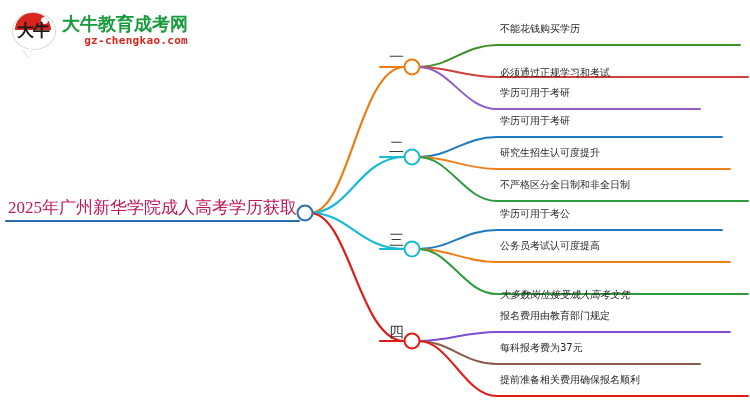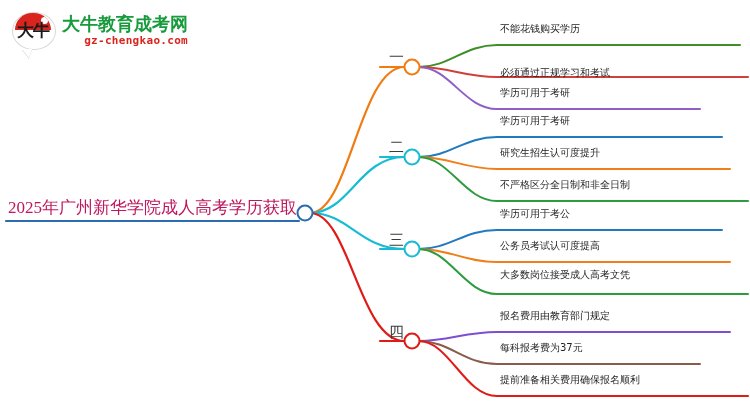--- a/index.html
+++ b/index.html
@@ -203,17 +203,17 @@
 <div class="leaf-label" style="left:500px; top:22px;">不能花钱购买学历</div>
 <div class="leaf-label" style="left:500px; top:66px;">必须通过正规学习和考试</div>
 <div class="leaf-label" style="left:500px; top:86px;">学历可用于考研</div>
 
 <div class="leaf-label" style="left:500px; top:114px;">学历可用于考研</div>
 <div class="leaf-label" style="left:500px; top:146px;">研究生招生认可度提升</div>
 <div class="leaf-label" style="left:500px; top:178px;font-family:Liberation Mono, monospace;">不严格区分全日制和非全日制</div>
 
 <div class="leaf-label" style="left:500px; top:207px;">学历可用于考公</div>
 <div class="leaf-label" style="left:500px; top:239px;">公务员考试认可度提高</div>
-<div class="leaf-label" style="left:500px; top:268px;">大多数岗位接受成人高考文凭</div>
+<div class="leaf-label" style="left:500px; top:288px;font-style:italic;">大多数岗位接受成人高考文凭</div>
 
 <div class="leaf-label" style="left:500px; top:309px;">报名费用由教育部门规定</div>
 <div class="leaf-label" style="left:500px; top:341px;">每科报考费为37元</div>
 <div class="leaf-label" style="left:500px; top:373px;">提前准备相关费用确保报名顺利</div>
 
 </body></html>

